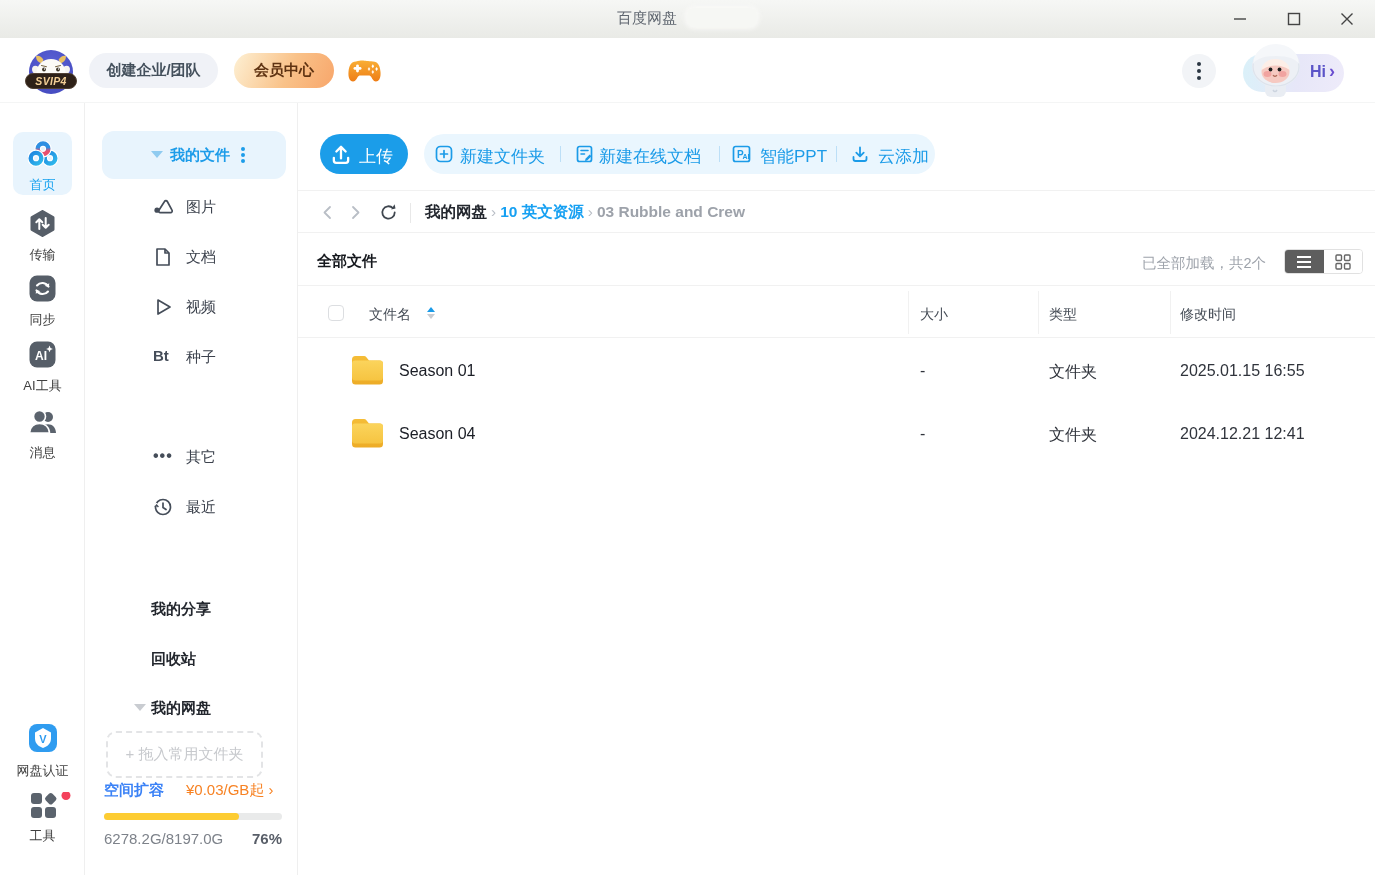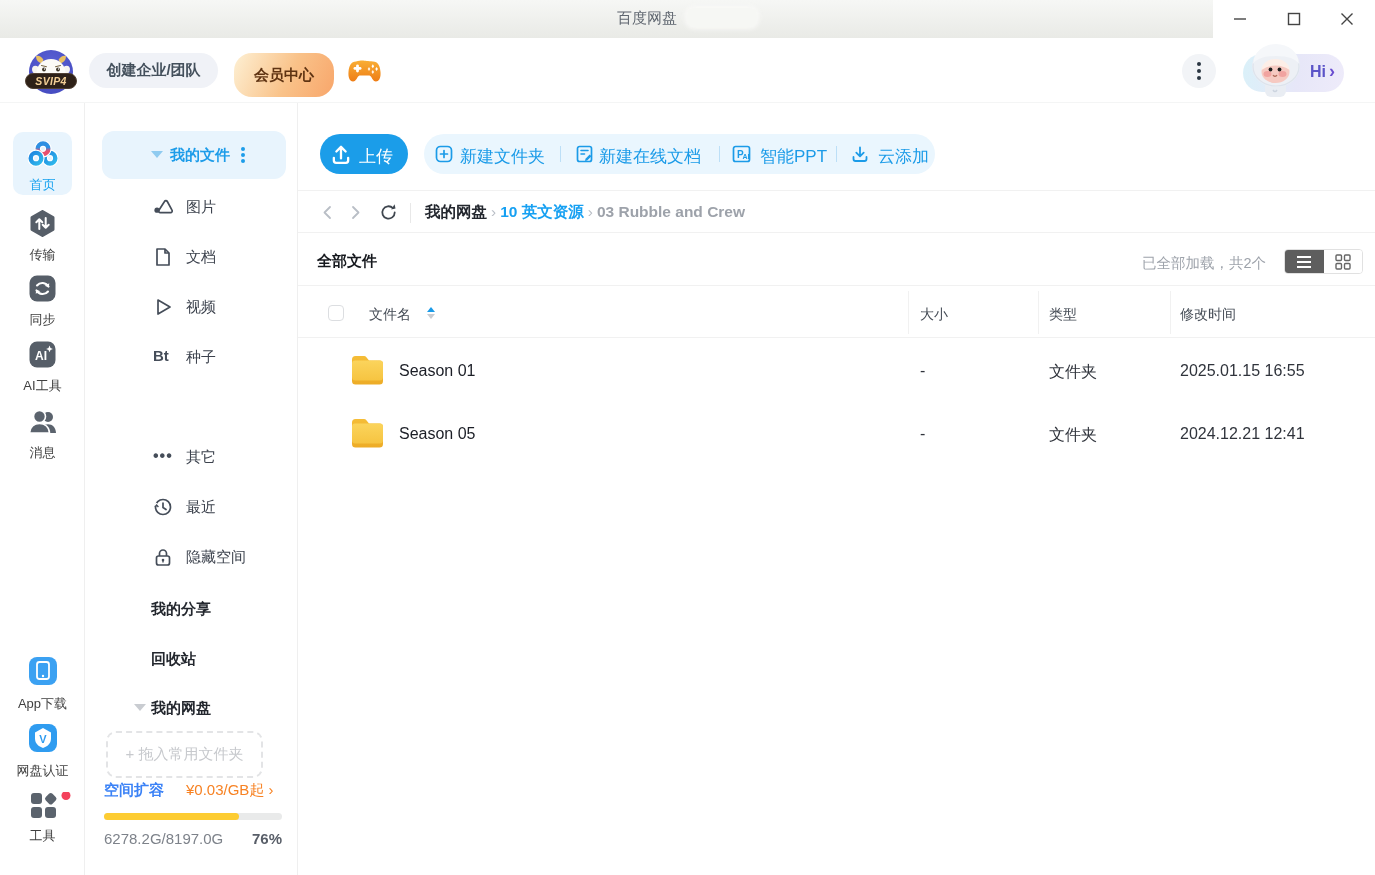--- a/index.html
+++ b/index.html
@@ -1,37 +1,37 @@
 <!DOCTYPE html>
 <html><head>
 <meta charset="utf-8">
 <style>
 * { margin:0; padding:0; box-sizing:border-box; }
 html,body { width:1375px; height:875px; overflow:hidden; font-family:"Liberation Sans",sans-serif; background:#fff; }
 
 
-#titlebar { position:absolute; left:0; top:0; width:1213px; height:38px;
+#titlebar { position:absolute; left:0; top:0; width:1375px; height:38px;
   background:linear-gradient(#f6f7f5,#e9eae6); }
 #titlebar .ttext { position:absolute; left:617px; top:9px; font-size:15px; color:#606770; }
 #titlebar .blur { position:absolute; left:687px; top:8px; width:70px; height:19px; border-radius:7px;
   background:#f6f7f4; box-shadow:0 0 5px 2px rgba(250,250,248,.95); }
 .winbtn { position:absolute; top:0; width:46px; height:38px; }
 .winbtn svg { position:absolute; left:50%; top:50%; transform:translate(-50%,-50%); }
 
 
 #navbar { position:absolute; left:0; top:38px; width:1375px; height:65px; background:#fff; }
 #logo { position:absolute; left:29px; top:12px; width:44px; height:44px; border-radius:50%;
   background:radial-gradient(circle at 50% 35%, #5c62d6 0%, #474dc2 75%); overflow:hidden; }
 #svipbadge { position:absolute; left:25px; top:35px; width:52px; height:16px; border-radius:8px;
   background:#2e2118; border:1px solid #514135; color:#f3cf96; font-size:10.5px; font-weight:bold; font-style:italic;
   text-align:center; line-height:14px; letter-spacing:0.3px; }
 .pillbtn { position:absolute; top:15px; height:35px; border-radius:18px; font-size:15px; font-weight:bold;
   display:flex; align-items:center; justify-content:center; }
 #btn-team { left:89px; width:129px; background:#f0f2f7; color:#44505c; }
-#btn-vip { left:234px; width:100px; height:44px; background:linear-gradient(115deg,#fdeccd 5%,#f9c289 55%,#f8a96e 95%); color:#5f3312; }
+#btn-vip { left:234px; width:100px; height:35px; background:linear-gradient(115deg,#fdeccd 5%,#f9c289 55%,#f8a96e 95%); color:#5f3312; }
 #gamepad { position:absolute; left:348px; top:22px; }
 #search { position:absolute; left:844px; top:14px; width:317px; height:34px; border-radius:17px;
   background:#f4f6f9; display:flex; align-items:center; }
 #search .ph { color:#8a9099; font-size:14px; margin-left:9px; }
 #search .div { width:1px; height:16px; background:#d8dce1; margin-left:auto; }
 #search .go { color:#4e5866; font-size:15px; margin:0 14px 0 6px; }
 #dots3 { position:absolute; left:1182px; top:16px; width:34px; height:34px; border-radius:50%; background:#f2f4f7; }
 #dots3 i { position:absolute; left:15px; width:4px; height:4px; border-radius:50%; background:#2a3542; }
 #avatarpill { position:absolute; left:1243px; top:16px; width:101px; height:38px; border-radius:19px;
   background:linear-gradient(100deg,#daf1f9 0%,#e7e7f8 55%,#eeebfa 100%); }
@@ -249,28 +249,20 @@
   </div>
   <div class="railitem" style="top:304px">
     <svg width="30" height="28" viewBox="0 0 30 28">
         <circle cx="20" cy="10" r="5" fill="#5b636d"></circle>
         <path d="M12 26 c0.3-5.5 3.5-8.8 8-8.8 s7.7 3.3 8 8.8 Z" fill="#5b636d"></path>
         <circle cx="11.5" cy="9.5" r="6" fill="#5b636d" stroke="#fff" stroke-width="1.6"></circle>
         <path d="M1.5 26 c0.3-6 4.5-9.5 10-9.5 s9.7 3.5 10 9.5 Z" fill="#5b636d" stroke="#fff" stroke-width="1.6"></path>
       </svg>
     <div class="lbl">消息</div>
   </div>
-  <div class="railitem" style="top:553px">
-    <svg width="30" height="30" viewBox="0 0 30 30">
-        <rect x="1" y="1" width="28" height="28" rx="8" fill="#3ba1f2"></rect>
-        <rect x="9" y="6" width="12" height="17" rx="2.5" fill="none" stroke="#fff" stroke-width="1.8"></rect>
-        <circle cx="15" cy="20" r="1.2" fill="#fff"></circle>
-      </svg>
-    <div class="lbl">App下载</div>
-  </div>
   <div class="railitem" style="top:620px">
     <svg width="30" height="30" viewBox="0 0 30 30">
         <rect x="1" y="1" width="28" height="28" rx="8" fill="#2f9cf0"></rect>
         <path d="M15 5 l8 4.5 v6 c0 5-3.5 8-8 9.5 c-4.5-1.5-8-4.5-8-9.5 v-6 Z" fill="#fff"></path>
         <text x="15" y="19.5" font-size="11" font-weight="bold" fill="#2f9cf0" text-anchor="middle" font-family="Liberation Sans">V</text>
       </svg>
     <div class="lbl">网盘认证</div>
   </div>
   <div class="railitem" style="top:689px">
     <svg width="56" height="28" viewBox="0 0 56 28">
@@ -323,29 +315,20 @@
     <span class="tx">其它</span>
   </div>
   <div class="treeitem" style="top:379px">
     <svg class="ic" viewBox="0 0 20 20">
         <circle cx="10" cy="10" r="7.5" fill="none" stroke="#454d59" stroke-width="1.7"></circle>
         <path d="M10 6 v4.5 l3 2" fill="none" stroke="#454d59" stroke-width="1.7" stroke-linecap="round"></path>
         <path d="M2.5 9 a7.5 7.5 0 0 1 1-3" stroke="#fff" stroke-width="2.2" fill="none"></path>
         <path d="M2 10 l1.6-2 l1.8 2" fill="none" stroke="#454d59" stroke-width="1.4"></path>
       </svg>
     <span class="tx">最近</span>
-  </div>
-  <div class="treeitem" style="top:429px">
-    <svg class="ic" viewBox="0 0 20 20">
-        <rect x="3.5" y="9" width="13" height="9" rx="2" fill="none" stroke="#454d59" stroke-width="1.7"></rect>
-        <path d="M6.5 9 V6.5 a3.5 3.5 0 0 1 7 0 V9" fill="none" stroke="#454d59" stroke-width="1.7"></path>
-        <circle cx="10" cy="13" r="1.3" fill="#454d59"></circle>
-        <path d="M10 13.5 v2" stroke="#454d59" stroke-width="1.4"></path>
-      </svg>
-    <span class="tx">隐藏空间</span>
   </div>
   <div class="treesec" style="top:497px">我的分享</div>
   <div class="treesec" style="top:547px">回收站</div>
   <span id="quicktri"></span>
   <div id="quick">我的网盘</div>
   <div id="dragbox">+ 拖入常用文件夹</div>
   <div id="quota">
     <div class="row1">
         <span class="t1">空间扩容</span>
         <span class="t2">¥0.03/GB起 ›</span>
@@ -468,18 +451,18 @@
     <span class="fname">Season 01</span>
     <span class="fsize">-</span>
     <span class="ftype">文件夹</span>
     <span class="ftime">2025.01.15 16:55</span>
   </div>
   <div class="frow" style="top:298px">
     <svg class="fic" width="37" height="36" viewBox="0 0 37 36">
       <path d="M3 8.5 a3.5 3.5 0 0 1 3.5-3.5 h8.5 a3 3 0 0 1 2.4 1.2 l2.6 3.4 h10.5 a3.5 3.5 0 0 1 3.5 3.5 v16.9 a3.5 3.5 0 0 1-3.5 3.5 h-24 a3.5 3.5 0 0 1-3.5-3.5 Z" fill="url(#fgA)"></path>
       <path d="M3 12.5 a3 3 0 0 1 3-3 h25 a3 3 0 0 1 3 3 v13.5 a3.5 3.5 0 0 1-3.5 3.5 h-24 a3.5 3.5 0 0 1-3.5-3.5 Z" fill="url(#fgB)"></path>
     </svg>
-    <span class="fname">Season 05</span>
+    <span class="fname">Season 04</span>
     <span class="fsize">-</span>
     <span class="ftype">文件夹</span>
     <span class="ftime">2024.12.21 12:41</span>
   </div>
 </div>
 
 </body></html>

